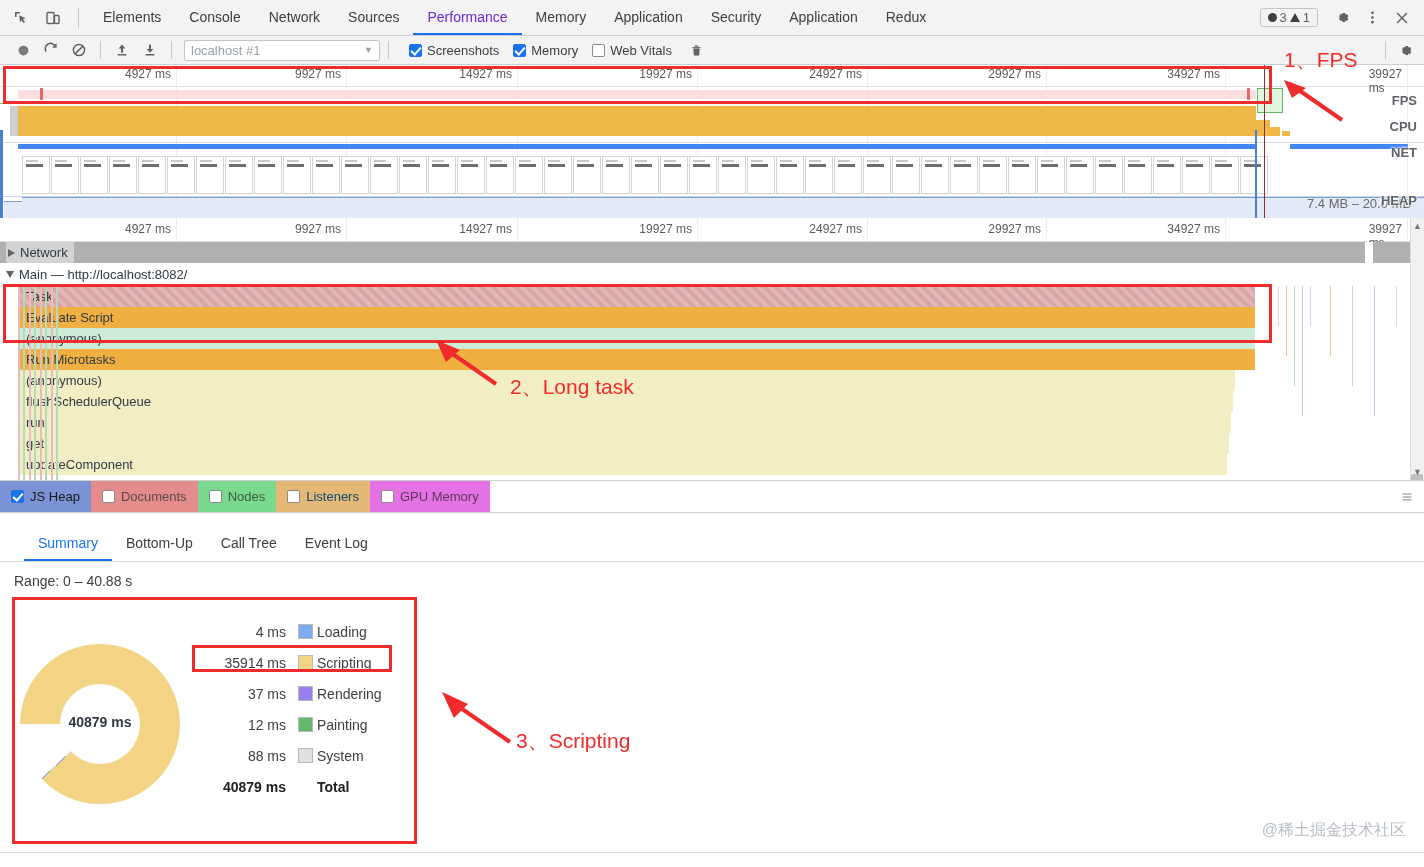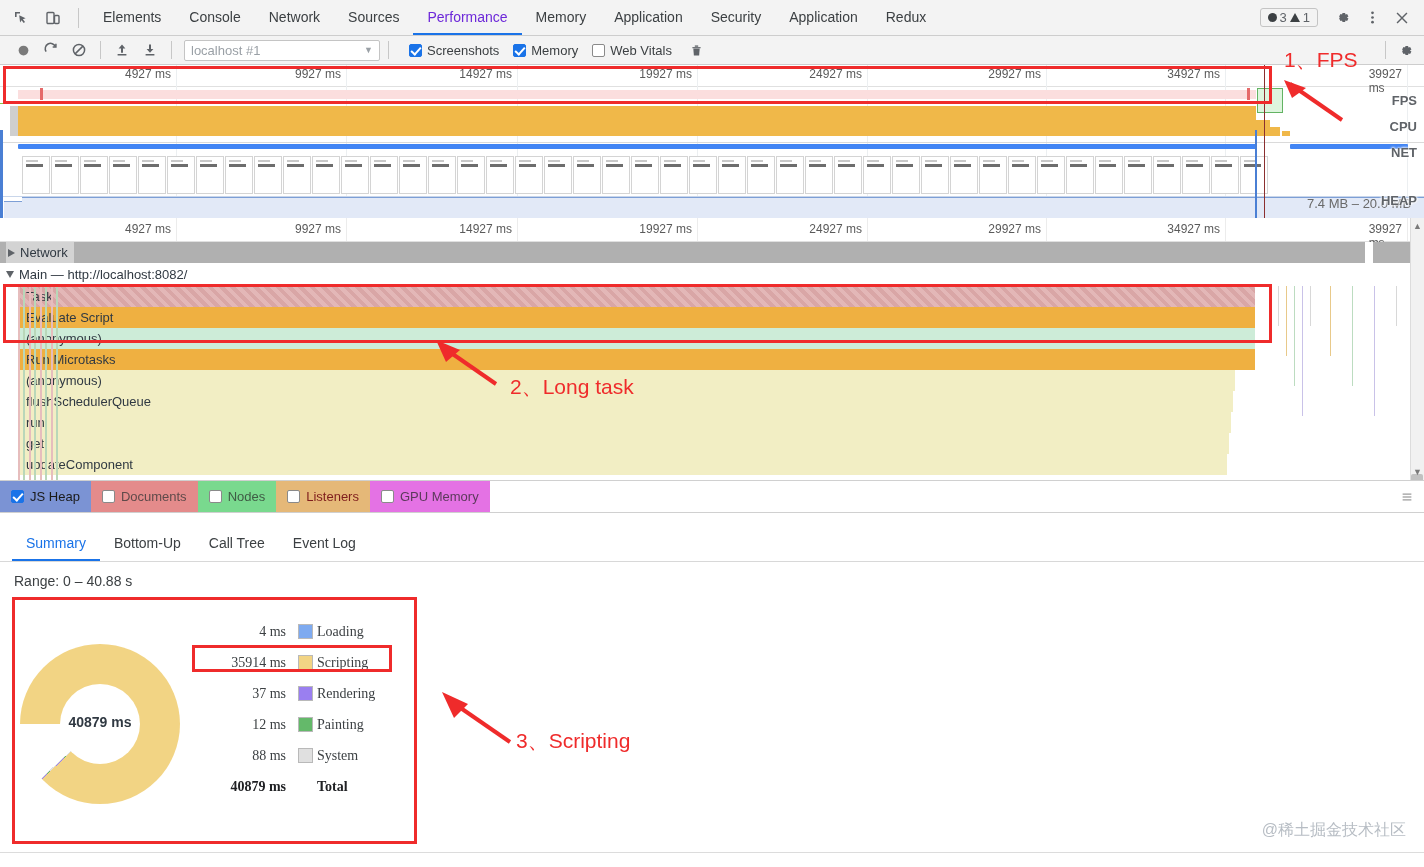--- a/index.html
+++ b/index.html
@@ -142,40 +142,40 @@
   
   .counters {
     position: absolute; left: 0; top: 480px; width: 1424px; height: 33px;
     background: #fff; border-top: 1px solid #d0d0d0; border-bottom: 1px solid #d0d0d0;
     display: flex; align-items: stretch;
   }
   .cnt { display: flex; align-items: center; gap: 6px; padding: 0 11px; font-size: 13px; }
   .cnt.jsheap { background: #7b93d4; color: #1a1a1a; }
   .cnt.docs { background: #e48b8b; color: #5f4a4a; }
   .cnt.nodes { background: #79d98e; color: #3f5c45; }
-  .cnt.listeners { background: #e5b878; color: #7f1d1d; }
+  .cnt.listeners { background: #e5b878; color: #0c4a6e; }
   .cnt.gpu { background: #e472e4; color: #5b3a5b; }
   .cnt-right { margin-left: auto; display: flex; align-items: center; padding-right: 10px; color: #8a8a8a; }
 
   
-  .btabs { position: absolute; left: 0; top: 526px; width: 1424px; height: 36px; background: #fff; border-bottom: 1px solid #d8d8d8; display: flex; align-items: stretch; padding-left: 12px; }
+  .btabs { position: absolute; left: 0; top: 526px; width: 1424px; height: 36px; background: #fff; border-bottom: 1px solid #d8d8d8; display: flex; align-items: stretch; padding-left: 24px; }
   .btab { padding: 0 14px; display: flex; align-items: center; font-size: 14px; color: #3c4043; border-bottom: 2px solid transparent; }
   .btab.active { color: #1a73e8; border-bottom-color: #1a73e8; }
 
   .range { position: absolute; left: 14px; top: 573px; font-size: 14px; color: #3c4043; }
 
   
   .summary { position: absolute; left: 12px; top: 598px; width: 405px; height: 246px; }
   .donut-wrap { position: absolute; left: 8px; top: 46px; width: 160px; height: 160px; }
   .donut { width: 160px; height: 160px; border-radius: 50%; }
   .donut::after { content: ""; position: absolute; left: 40px; top: 40px; width: 80px; height: 80px; background: #fff; border-radius: 50%; }
   .donut-label { position: absolute; left: 0; top: 70px; width: 160px; text-align: center; font-size: 14px; font-weight: bold; color: #303942; z-index: 3; }
 
   .legend { position: absolute; left: 190px; top: 18px; width: 208px; }
-  .lrow { display: flex; align-items: center; height: 31px; font-size: 14px; color: #3c4043; font-family: Liberation Serif, serif; }
+  .lrow { display: flex; align-items: center; height: 31px; font-size: 14px; color: #3c4043; }
   .lrow .val { width: 96px; text-align: right; padding-right: 12px; }
   .lrow .sw { width: 15px; height: 15px; border: 1px solid #b9b9b9; }
   .lrow .nm { padding-left: 4px; }
   .lrow.total { font-weight: bold; color: #202124; }
   .lrow.total .sw { border: none; background: transparent; }
 
   
   .redbox { position: absolute; border: 3px solid #ef2b2b; pointer-events: none; z-index: 30; }
   .annot { position: absolute; color: #ef2b2b; font-size: 21px; z-index: 31; white-space: nowrap; }
   .arrow { position: absolute; z-index: 31; }

